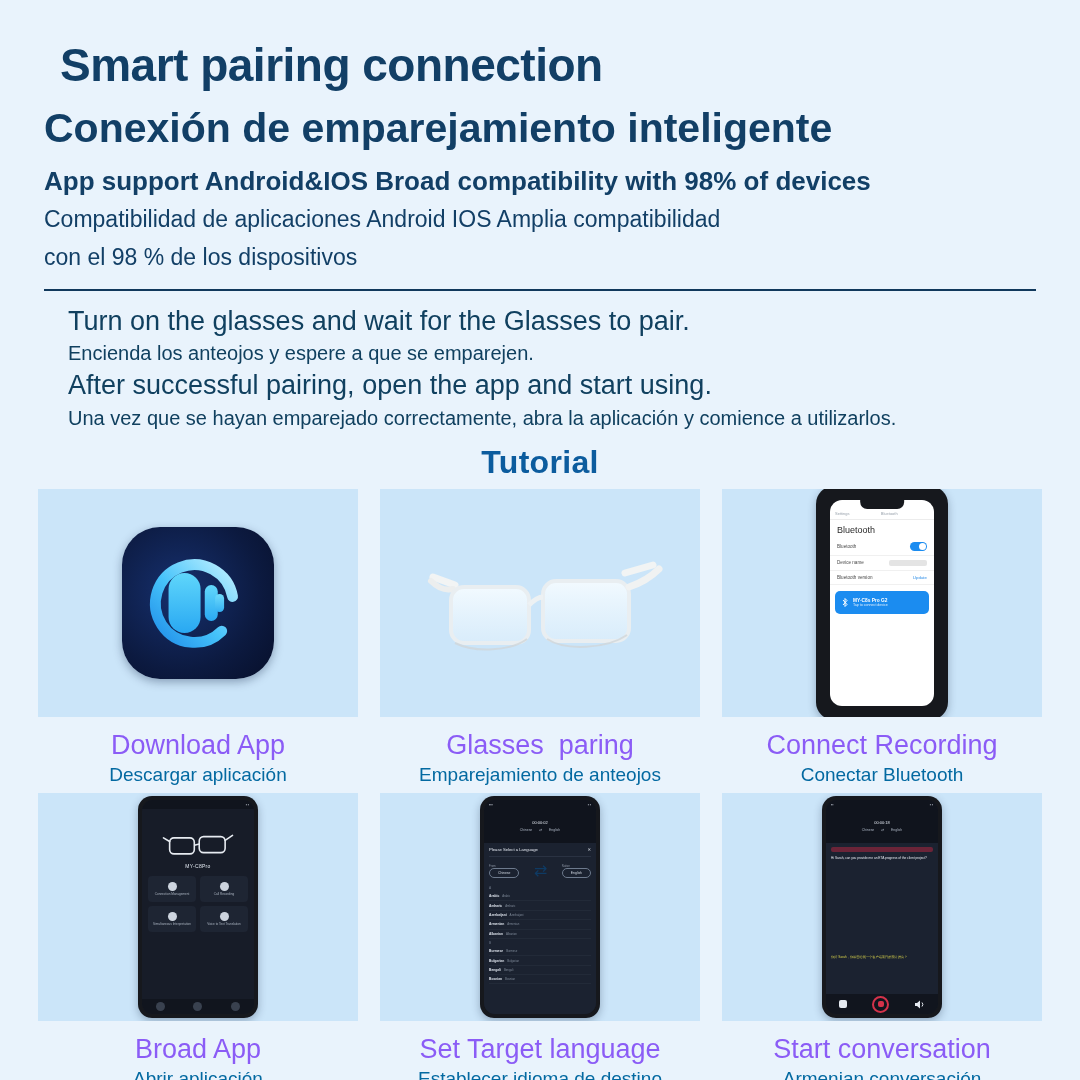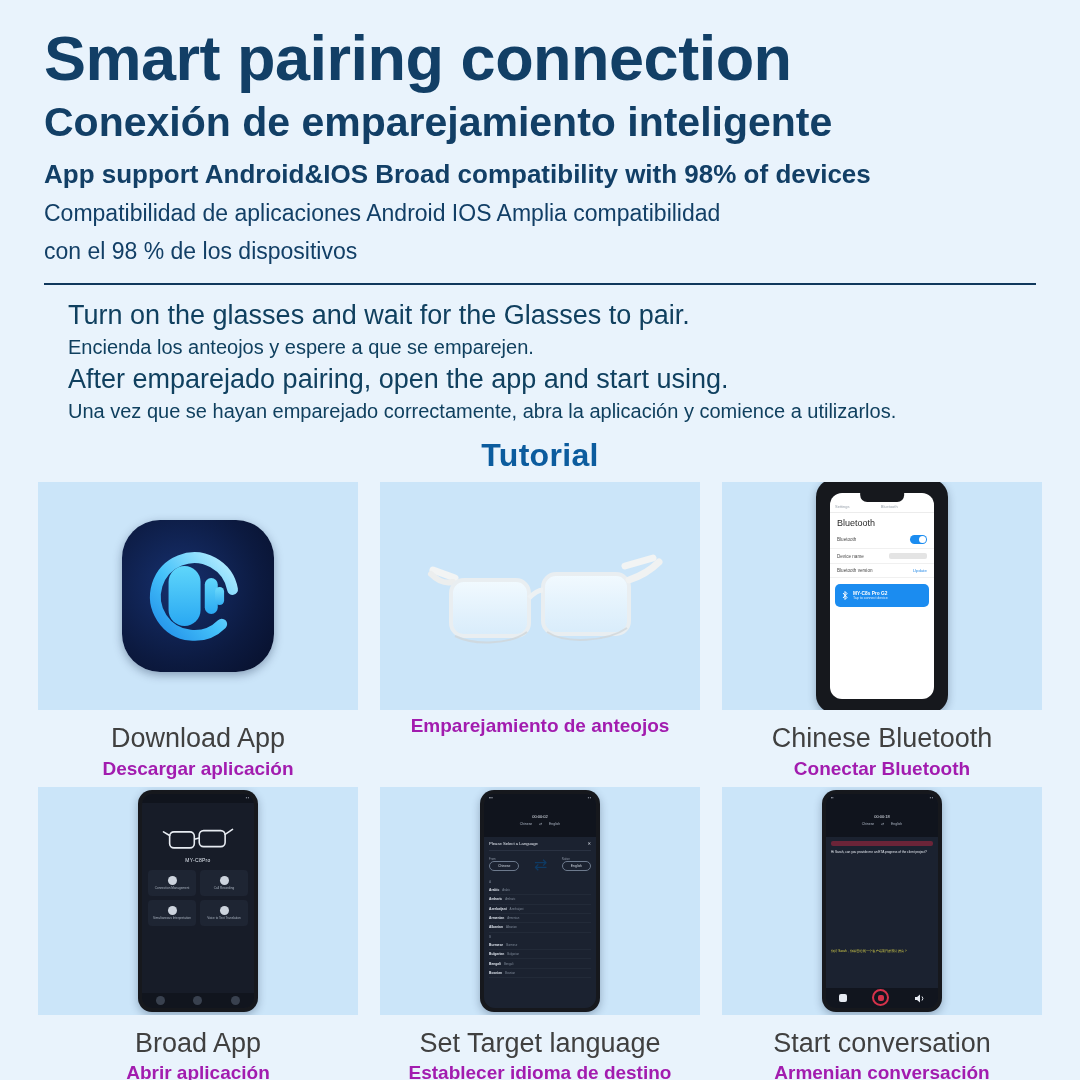--- a/index.html
+++ b/index.html
@@ -9,22 +9,22 @@
     font-family:"Liberation Sans", sans-serif;
     color:#0e3a63;
     overflow:hidden;
     position:relative;
   }
   .page{width:1080px;height:1080px;position:relative;box-sizing:border-box;}
 
   
   .header{padding:26px 40px 0 44px;}
   .h1{
-    font-size:63px;font-weight:bold;letter-spacing:-0.5px;
-    color:#123f66;line-height:1.04;margin:0;
+    font-size:46px;font-weight:bold;letter-spacing:-0.5px;
+    color:#123f66;line-height:1.04;margin:16px;
     white-space:nowrap;
   }
   .h2{
     font-size:41px;font-weight:bold;color:#123f66;
     line-height:1.12;margin:8px 0 0 0;white-space:nowrap;
   }
   .h3{
     font-size:26px;font-weight:bold;color:#123f66;
     margin:14px 0 0 0;line-height:1.2;white-space:nowrap;
   }
@@ -53,22 +53,22 @@
     column-gap:22px;row-gap:8px;
     padding:8px 38px 0 38px;
     box-sizing:border-box;
   }
   .cell{display:flex;flex-direction:column;align-items:center;}
   .thumb{
     width:100%;height:228px;background:#cbe5f9;
     display:flex;align-items:center;justify-content:center;
     overflow:hidden;position:relative;
   }
-  .cap-en{font-size:27px;color:#404040;margin-top:14px;line-height:1.05;white-space:pre;}
-  .cap-es{font-size:19px;color:#a21caf;margin-top:6px;line-height:1.05;font-weight:bold;}
+  .cap-en{font-size:27px;color:#8b5cf6;margin-top:14px;line-height:1.05;white-space:pre;}
+  .cap-es{font-size:19px;color:#0369a1;margin-top:6px;line-height:1.05;}
 
   
   .appicon{
     width:152px;height:152px;border-radius:38px;
     background:radial-gradient(circle at 38% 42%, #16306e 0%, #0c1a40 62%, #070f2a 100%);
     position:relative;box-shadow:0 3px 10px rgba(10,25,60,.35);
   }
   .arc{position:absolute;inset:22px;}
   .pill{
     position:absolute;left:50%;top:50%;
@@ -178,21 +178,21 @@
     <div class="h3">App support Android&amp;IOS Broad compatibility with 98% of devices</div>
     <div class="h4">Compatibilidad de aplicaciones Android IOS Amplia compatibilidad</div>
     <div class="h4">con el 98 % de los dispositivos</div>
   </div>
 
   <div class="divider"></div>
 
   <div class="instr">
     <div class="ins-en">Turn on the glasses and wait for the Glasses to pair.</div>
     <div class="ins-es">Encienda los anteojos y espere a que se emparejen.</div>
-    <div class="ins-en">After emparejado pairing, open the app and start using.</div>
+    <div class="ins-en">After successful pairing, open the app and start using.</div>
     <div class="ins-es">Una vez que se hayan emparejado correctamente, abra la aplicación y comience a utilizarlos.</div>
   </div>
 
   <div class="tutorial">Tutorial</div>
 
   <div class="grid">
 
     <div class="cell">
       <div class="thumb">
         <div class="appicon">
@@ -227,20 +227,21 @@
           <path d="M40 42 L18 34 M210 30 L238 22" stroke="#f2f4f4" stroke-width="7" stroke-linecap="round" fill="none"></path>
           <path d="M38 46 C30 48 22 44 16 38" stroke="#eceeee" stroke-width="6" fill="none" stroke-linecap="round"></path>
           <rect x="36" y="44" width="78" height="56" rx="13" fill="url(#lens)" stroke="#e9eef1" stroke-width="4"></rect>
           <rect x="128" y="38" width="86" height="60" rx="13" fill="url(#lens)" stroke="#e9eef1" stroke-width="4"></rect>
           <path d="M114 62 C120 56 124 54 128 54" stroke="#edf1f3" stroke-width="5" fill="none"></path>
           <path d="M214 44 C226 40 236 34 244 26" stroke="#f0f2f2" stroke-width="7" fill="none" stroke-linecap="round"></path>
           <path d="M40 100 C60 110 96 108 112 96" stroke="#cfd6da" stroke-width="2" fill="none" opacity=".8"></path>
           <path d="M132 96 C150 108 192 106 212 92" stroke="#cfd6da" stroke-width="2" fill="none" opacity=".8"></path>
         </svg>
       </div>
+      <div class="cap-en">Glasses  paring</div>
       <div class="cap-es">Emparejamiento de anteojos</div>
     </div>
 
     <div class="cell">
       <div class="thumb">
         <div class="phone phone-bt">
           <div class="screen">
             <div class="notch"></div>
             <div class="bt-nav">
               <span>Settings</span>
@@ -265,21 +266,21 @@
                 <path d="M2 3 L6 7.5 L4 9.5 L4 1.5 L6 3.5 L2 8" stroke="#fff" stroke-width="1" fill="none"></path>
               </svg>
               <div>
                 <div class="dname">MY-C8s Pro G2</div>
                 <div class="dsub">Tap to connect device</div>
               </div>
             </div>
           </div>
         </div>
       </div>
-      <div class="cap-en">Chinese Bluetooth</div>
+      <div class="cap-en">Connect Recording</div>
       <div class="cap-es">Conectar Bluetooth</div>
     </div>
 
     <div class="cell">
       <div class="thumb">
         <div class="phone phone-dark">
           <div class="dscreen">
             <div class="dstatus">
               <span></span>
               <span>▪ ▪</span>

